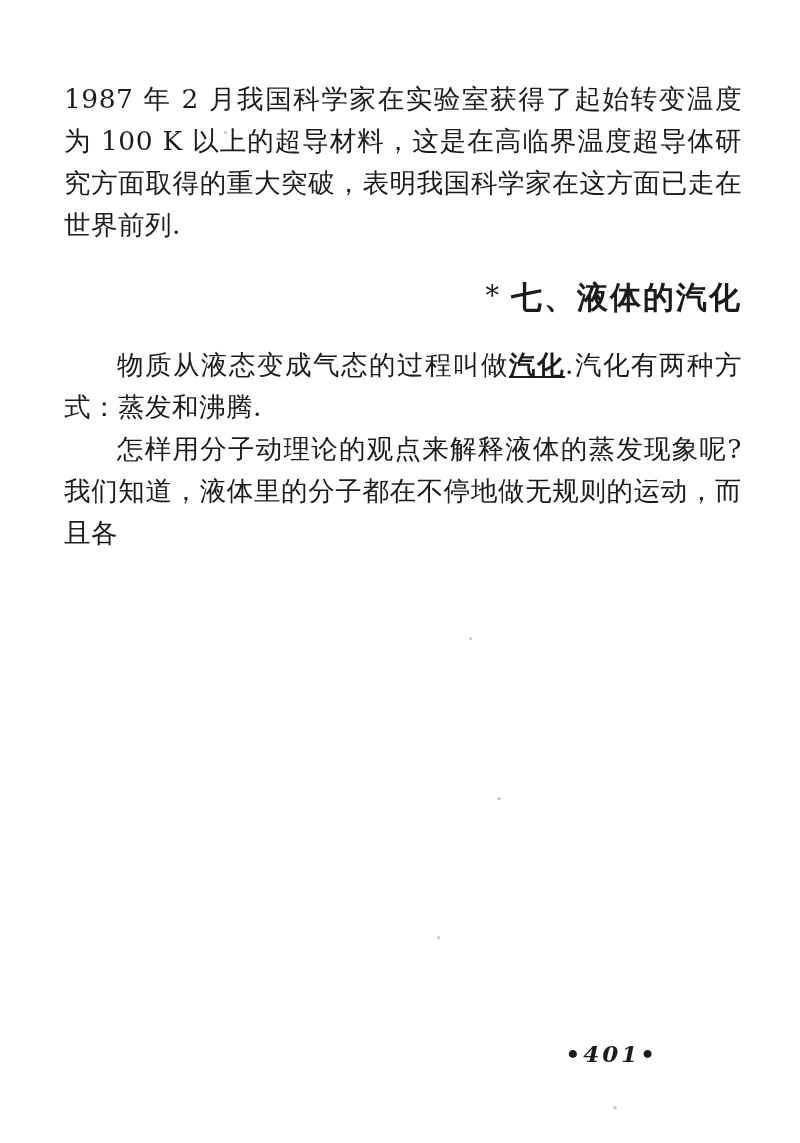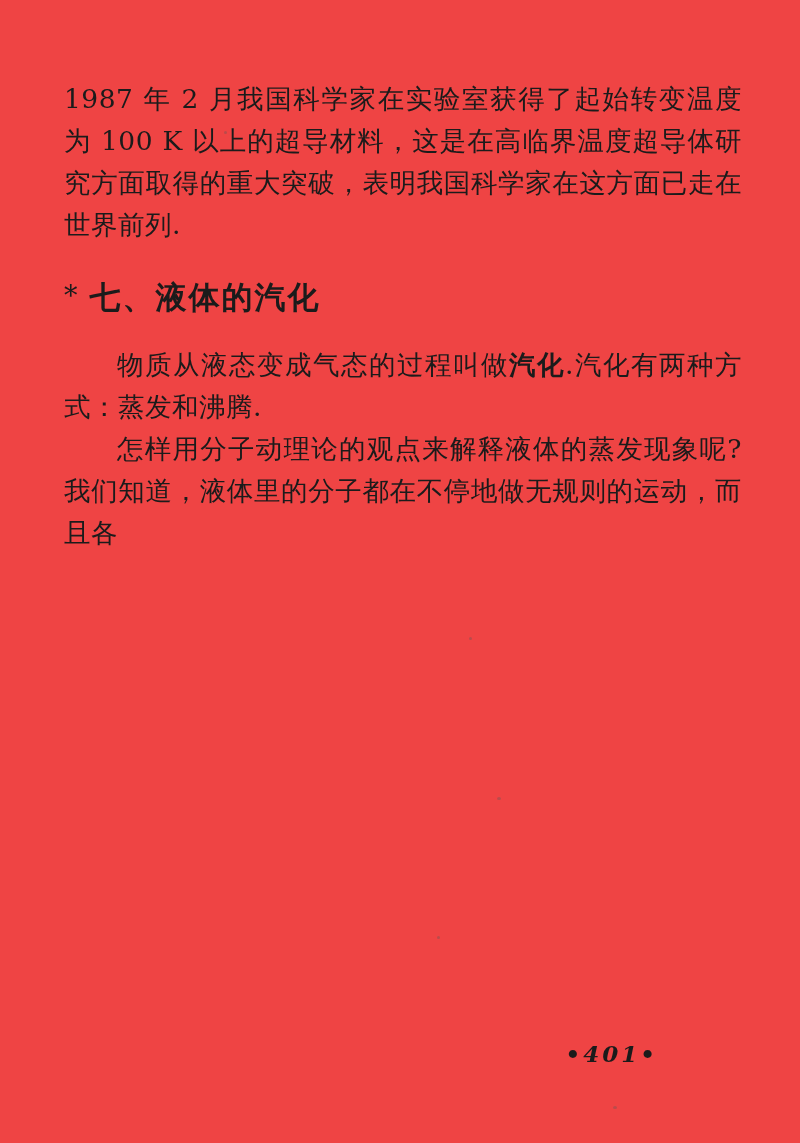--- a/index.html
+++ b/index.html
@@ -5,21 +5,21 @@
   html, body {
     margin: 0;
     padding: 0;
     background: #e8e8e8;
   }
   .page {
     position: relative;
     width: 800px;
     height: 1143px;
     margin: 0 auto;
-    background: #ef4444;
+    background: #ffffff;
     overflow: hidden;
     color: #1b1b1b;
     font-family: "DejaVu Serif", "Liberation Serif", serif;
   }
   .text-block {
     position: absolute;
     left: 64px;
     top: 78px;
     width: 678px;
     font-size: 26.5px;
@@ -29,31 +29,31 @@
   }
   p.para {
     margin: 0;
     padding: 0;
   }
   .indent { text-indent: 2em; }
   .lead-term {
     font-weight: bold;
     margin-right: 0.8em;
   }
-  .bold-term { font-weight: bold; }
+  .bold-term { font-weight: bold; text-decoration: underline; }
   .wavy {
     text-decoration-line: underline;
     text-decoration-style: wavy;
     text-decoration-thickness: 1.6px;
     text-underline-offset: 7px;
   }
   .heading {
     font-size: 31px;
     font-weight: bold;
-    text-align: left;
+    text-align: right;
     text-indent: 0;
     margin: 30px 0 24px 0;
     letter-spacing: 2px;
   }
   .heading .star {
     font-weight: normal;
     font-size: 27px;
     margin-right: 10px;
     position: relative;
     top: -3px;

